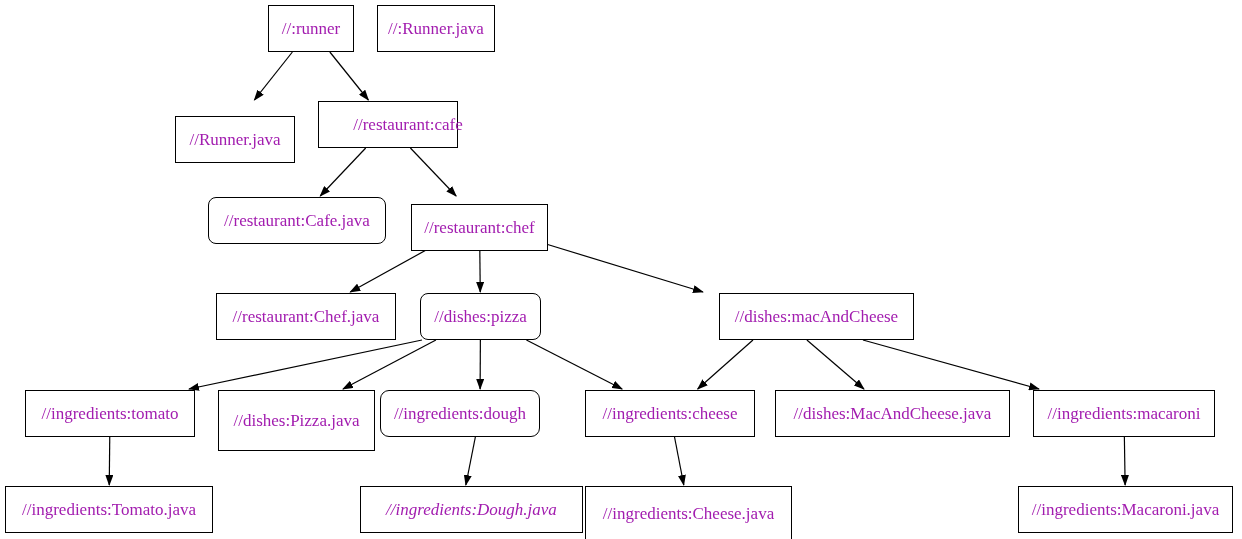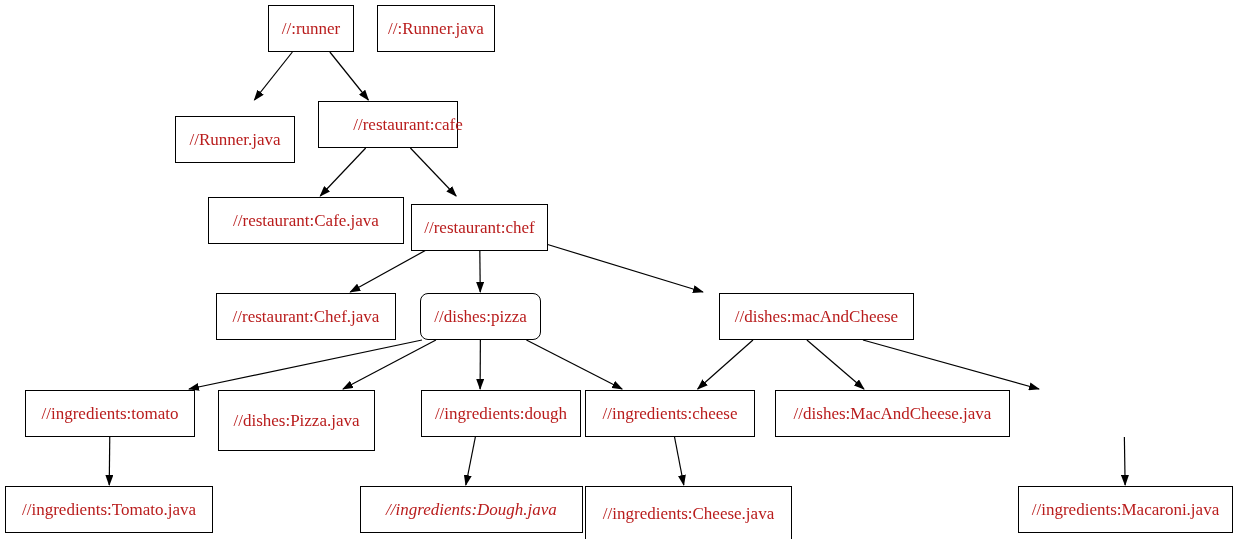--- a/index.html
+++ b/index.html
@@ -18,21 +18,21 @@
   .graph svg {
     position: absolute;
     left: 0;
     top: 0;
   }
   .node {
     position: absolute;
     box-sizing: border-box;
     border: 1px solid var(--node-border, #000000);
     background: var(--node-fill, #ffffff);
-    color: #b91c1c;
+    color: #a21caf;
     font-size: 17px;
     line-height: 1;
     display: flex;
     align-items: center;
     justify-content: center;
     white-space: nowrap;
   }
   .edge-line {
     stroke: var(--edge, #000000);
     stroke-width: 1.2;
@@ -68,27 +68,28 @@
         <line x1="475.3489583333333" y1="437" x2="465.8489583333333" y2="485" class="edge-line" marker-end="url(#arrow)"></line>
         <line x1="674.5286458333334" y1="437" x2="683.7786458333334" y2="485" class="edge-line" marker-end="url(#arrow)"></line>
         <line x1="1124.3671875" y1="437" x2="1125.1171875" y2="485" class="edge-line" marker-end="url(#arrow)"></line>
       </g>
   </svg>
 
 <div class="node" style="left: 268px; top: 5px; width: 86px; height: 47px;">//:runner</div>
     <div class="node" style="left: 377px; top: 5px; width: 118px; height: 47px;">//:Runner.java</div>
     <div class="node" style="left: 175px; top: 116px; width: 120px; height: 47px;">//Runner.java</div>
     <div class="node" style="left: 318px; top: 101px; width: 140px; height: 47px; padding-left: 40px;">//restaurant:cafe</div>
-    <div class="node" style="left: 208px; top: 197px; width: 196px; height: 47px;">//restaurant:Cafe.java</div>
+    <div class="node" style="left: 208px; top: 197px; width: 178px; height: 47px; border-radius: 8px;">//restaurant:Cafe.java</div>
     <div class="node" style="left: 411px; top: 204px; width: 137px; height: 47px;">//restaurant:chef</div>
     <div class="node" style="left: 216px; top: 293px; width: 180px; height: 47px;">//restaurant:Chef.java</div>
     <div class="node" style="left: 420px; top: 293px; width: 121px; height: 47px; border-radius: 8px;">//dishes:pizza</div>
     <div class="node" style="left: 682px; top: 293px; width: 195px; height: 47px; margin-left: 37px;">//dishes:macAndCheese</div>
     <div class="node" style="left: 25px; top: 390px; width: 170px; height: 47px;">//ingredients:tomato</div>
     <div class="node" style="left: 218px; top: 390px; width: 157px; height: 61px;">//dishes:Pizza.java</div>
-    <div class="node" style="left: 421px; top: 390px; width: 160px; height: 47px;">//ingredients:dough</div>
+    <div class="node" style="left: 380px; top: 390px; width: 160px; height: 47px; border-radius: 9px;">//ingredients:dough</div>
     <div class="node" style="left: 585px; top: 390px; width: 170px; height: 47px;">//ingredients:cheese</div>
     <div class="node" style="left: 775px; top: 390px; width: 235px; height: 47px;">//dishes:MacAndCheese.java</div>
+    <div class="node" style="left: 1033px; top: 390px; width: 182px; height: 47px;">//ingredients:macaroni</div>
     <div class="node" style="left: 5px; top: 486px; width: 208px; height: 47px;">//ingredients:Tomato.java</div>
     <div class="node" style="left: 360px; top: 486px; width: 223px; height: 47px; font-style: italic;">//ingredients:Dough.java</div>
     <div class="node" style="left: 585px; top: 486px; width: 207px; height: 55px;">//ingredients:Cheese.java</div>
     <div class="node" style="left: 1018px; top: 486px; width: 215px; height: 47px;">//ingredients:Macaroni.java</div>
   </div>
 
 </body></html>

